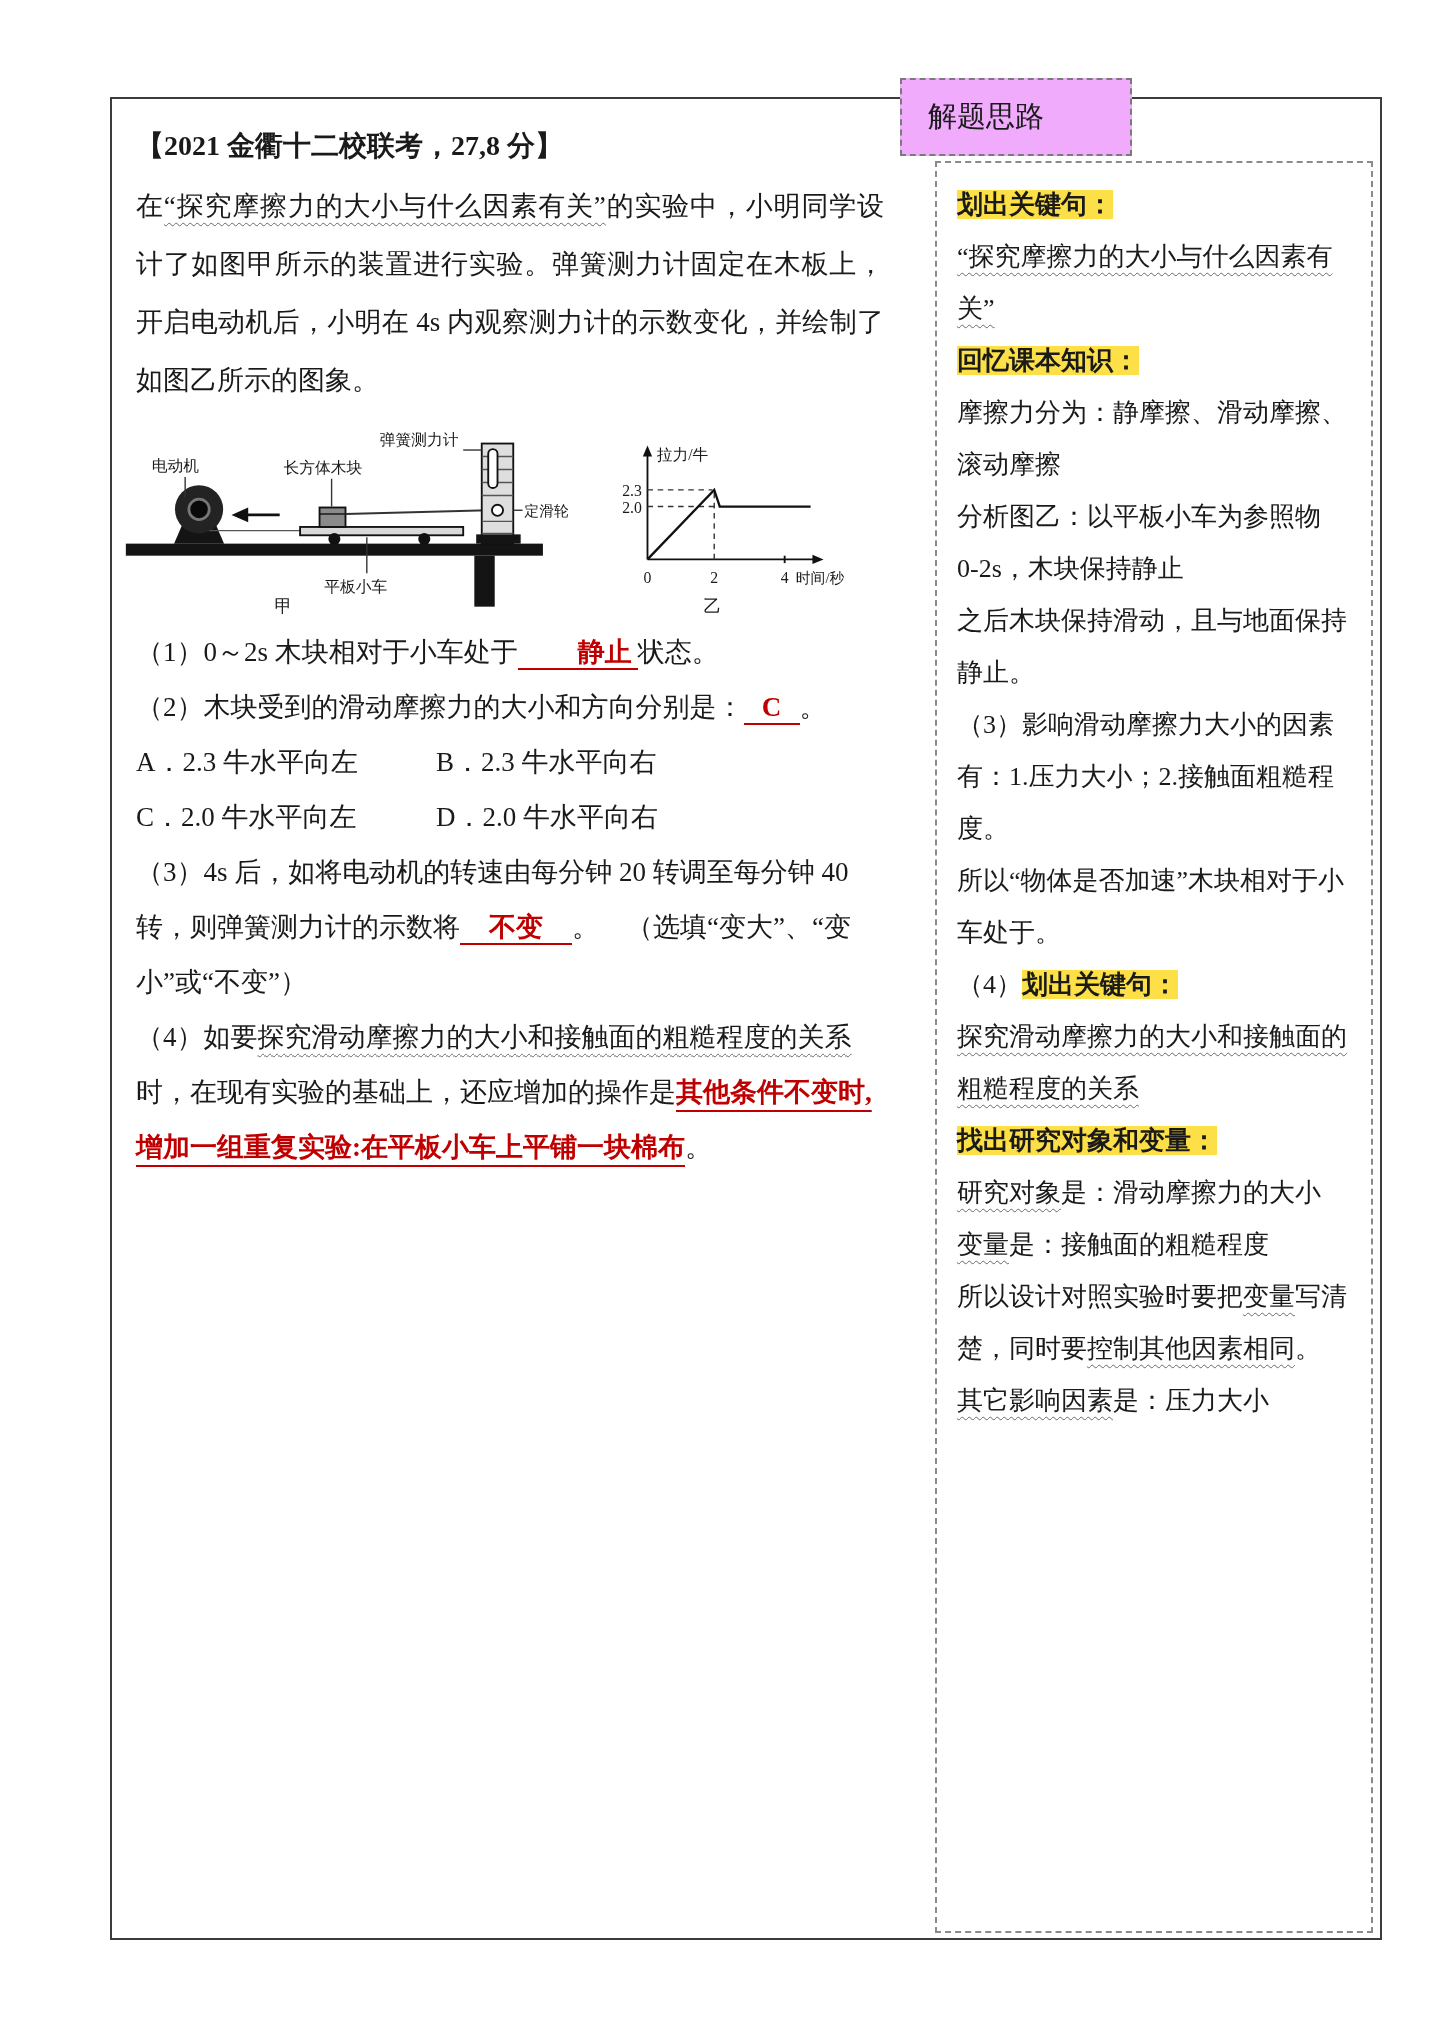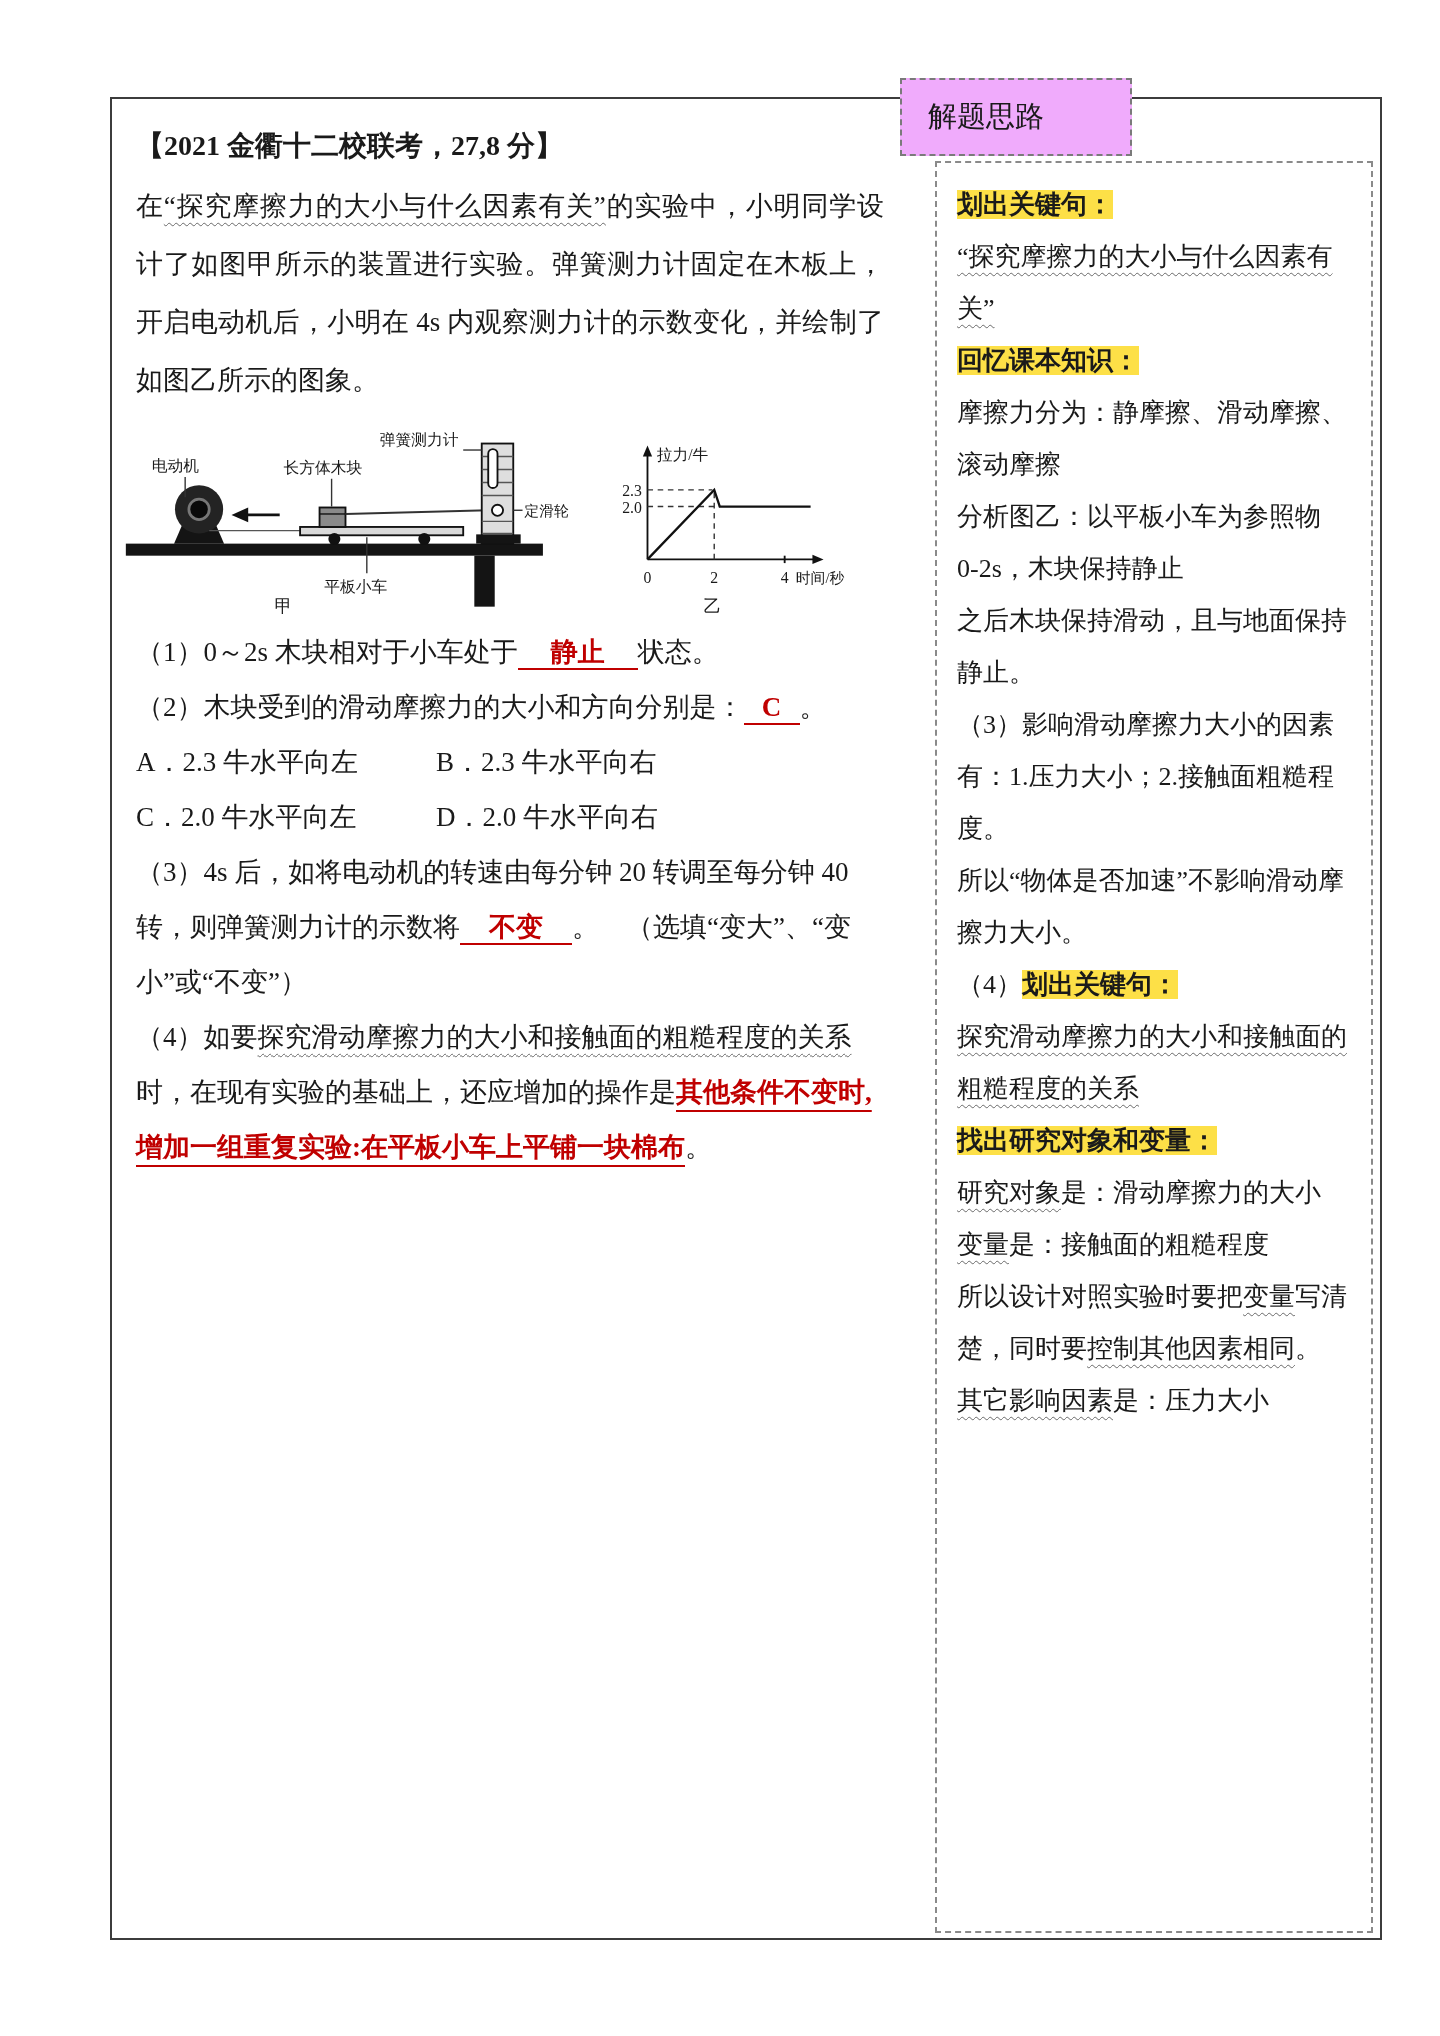--- a/index.html
+++ b/index.html
@@ -27,21 +27,21 @@
   .left-col{position:absolute;left:24px;top:16px;width:748px;}
   .title{font-size:28px;font-weight:700;line-height:62px;}
   .para{font-size:27px;line-height:58px;text-align:justify;}
   .figure-row{display:flex;align-items:flex-end;margin:16px 0 10px -18px;}
   .q{font-size:27px;line-height:55px;}
   .opt{display:inline-block;min-width:300px;}
   .blank{
     display:inline-block;text-align:center;border-bottom:2px solid #c00000;
     color:#c00000;font-weight:700;line-height:1.15;padding:0 6px;
   }
-  .w1{min-width:108px;}
+  .w1{min-width:108px;text-align:right;}
   .w2{min-width:44px;}
   .w3{min-width:100px;}
   .red-ans{
     color:#c00000;font-weight:700;
     text-decoration-line:underline;text-decoration-style:solid;
     text-decoration-color:#c00000;text-decoration-thickness:2px;
     text-underline-offset:9px;
   }
   .wavy{
     text-decoration-line:underline;text-decoration-style:wavy;
@@ -190,21 +190,21 @@
     <p><span class="wavy">“探究摩擦力的大小与什么因素有关”</span></p>
 
     <p class="sec-gap"><span class="hl">回忆课本知识：</span></p>
     <p>摩擦力分为：静摩擦、滑动摩擦、滚动摩擦</p>
 
     <p class="sec-gap">分析图乙：以平板小车为参照物</p>
     <p>0-2s，木块保持静止</p>
     <p>之后木块保持滑动，且与地面保持静止。</p>
 
     <p class="sec-gap">（3）影响滑动摩擦力大小的因素有：1.压力大小；2.接触面粗糙程度。</p>
-    <p>所以“物体是否加速”不影响滑动摩擦力大小。</p>
+    <p>所以“物体是否加速”木块相对于小车处于。</p>
 
     <p class="sec-gap"><span>（4）</span><span class="hl">划出关键句：</span></p>
     <p><span class="wavy">探究滑动摩擦力的大小和接触面的粗糙程度的关系</span></p>
 
     <p class="sec-gap"><span class="hl">找出研究对象和变量：</span></p>
     <p><span class="wavy">研究对象</span><span>是：滑动摩擦力的大小</span></p>
     <p><span class="wavy">变量</span><span>是：接触面的粗糙程度</span></p>
     <p><span>所以设计对照实验时要把</span><span class="wavy">变量</span><span>写清楚，同时要</span><span class="wavy">控制其他因素相同</span><span>。</span></p>
     <p><span class="wavy">其它影响因素</span><span>是：压力大小</span></p>
 

